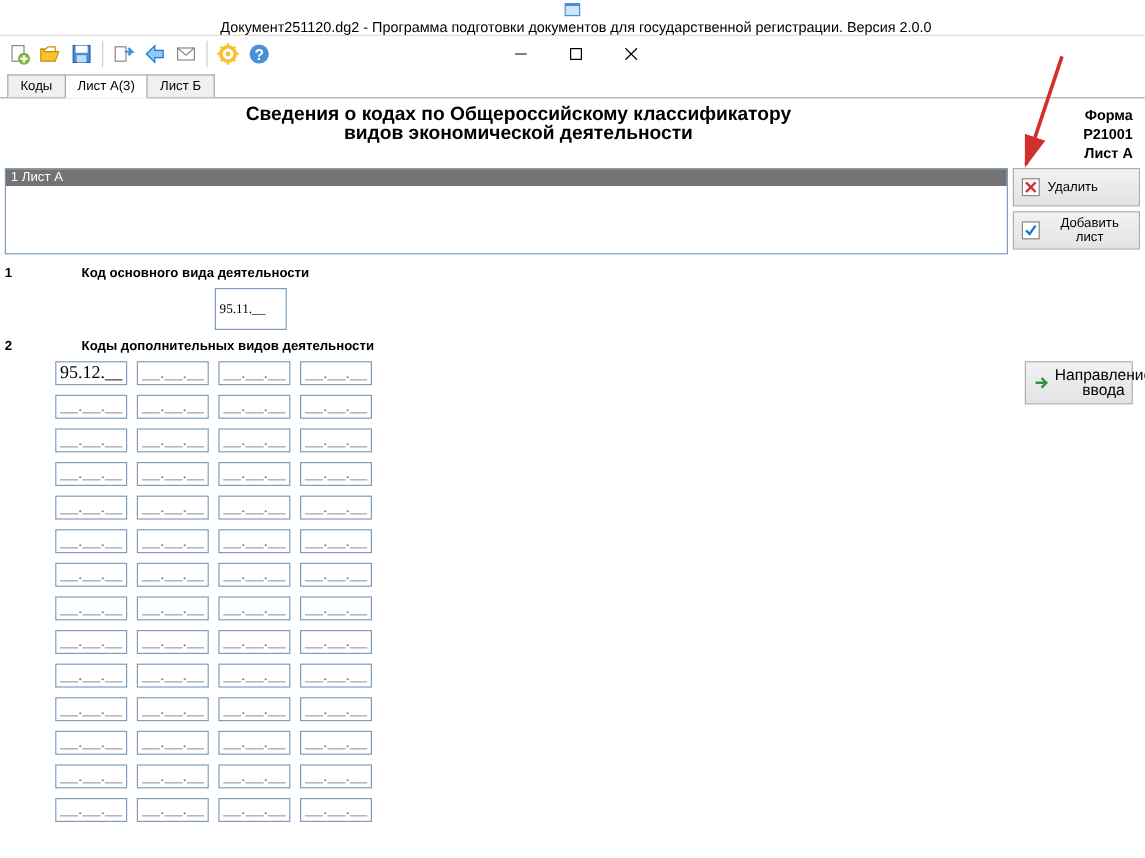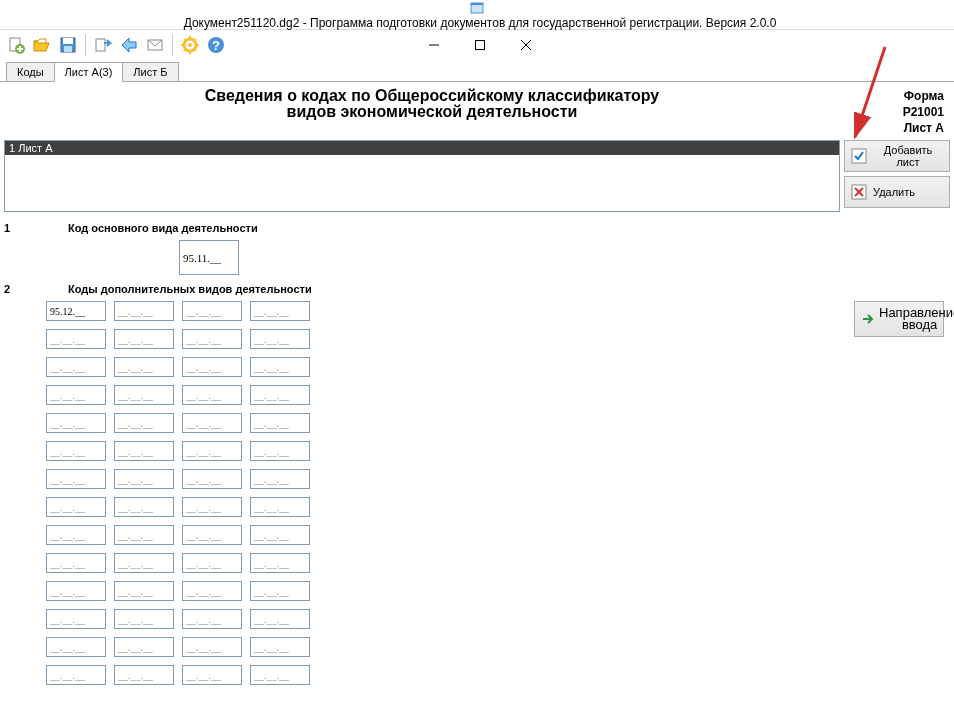--- a/index.html
+++ b/index.html
@@ -20,36 +20,36 @@
   .tab.active { background: #fff; border-bottom: 1px solid #fff; margin-bottom: -1px; z-index: 1; }
   
   .content { padding: 4px; }
   
   .header-row { display: flex; margin-bottom: 2px; }
   .header-center { flex: 1; text-align: center; font-weight: bold; font-size: 16px; line-height: 16px; padding: 2px; }
   .header-right { width: 90px; text-align: right; font-weight: bold; font-size: 12px; line-height: 16px; padding: 2px 6px 2px 2px; }
   
   .main-section { display: flex; gap: 4px; margin-bottom: 10px; }
   .listbox { flex: 1; border: 1px solid #7f9db9; height: 72px; background: #fff; }
-  .list-item { background: #404040; color: #fff; padding: 1px 4px; font-size: 11px; }
+  .list-item { background: #737373; color: #fff; padding: 1px 4px; font-size: 11px; }
   .side-buttons { width: 106px; display: flex; flex-direction: column; gap: 4px; }
   .action-btn { height: 32px; border: 1px solid #adadad; background: linear-gradient(#f2f2f2,#e3e3e3); display: flex; align-items: center; padding: 0 6px; cursor: pointer; font-size: 11px; gap: 6px; }
   
   .section { margin-top: 8px; }
   .section-label { display: flex; align-items: flex-start; gap: 6px; margin-bottom: 6px; }
   .section-num { font-weight: bold; width: 10px; }
   .section-text { font-weight: bold; padding-left: 48px; }
   
   .code-input { width: 60px; height: 35px; border: 1px solid #7f9db9; padding: 1px 3px; font-family: Tahoma; font-size: 11px; background: #fff; }
   .main-code-input { margin-left: 175px; }
   
   .grid-section { display: flex; }
   .grid-codes { flex: 1; padding-left: 42px; }
   .grid-row { display: flex; gap: 8px; margin-bottom: 8px; }
-  .grid-input { width: 60px; height: 20px; border: 1px solid #7f9db9; padding: 1px 3px; font-family: Tahoma; font-size: 10px; background: #fff; color: #888; }
+  .grid-input { width: 60px; height: 20px; border: 1px solid #7f9db9; padding: 1px 3px; font-family: Tahoma; font-size: 15px; background: #fff; color: #888; }
   .grid-input.filled { color: #000; }
   
   .direction-btn { width: 90px; height: 36px; border: 1px solid #adadad; background: linear-gradient(#f2f2f2,#e3e3e3); display: flex; align-items: center; padding: 0 6px; cursor: pointer; font-size: 13px; gap: 4px; margin-right: 6px; line-height: 12px; }
   
   .arrow-overlay { position: absolute; top: 42px; left: 760px; pointer-events: none; }
   
   svg { display: block; }
 </style>
 </head>
 <body>
@@ -167,34 +167,34 @@
 
   <div class="main-section">
     <div class="listbox">
       <div class="list-item">1 Лист А</div>
     </div>
     <div class="side-buttons">
       <button class="action-btn">
         <span>
             <svg width="16" height="16" viewBox="0 0 16 16">
               <rect x="1" y="1" width="14" height="14" fill="#fff" stroke="#888"></rect>
-              <path d="M4 8 L7 11 L12 4" fill="none" stroke="#1976d2" stroke-width="2"></path>
+              <line x1="4" y1="4" x2="12" y2="12" stroke="#d32f2f" stroke-width="2"></line>
+              <line x1="12" y1="4" x2="4" y2="12" stroke="#d32f2f" stroke-width="2"></line>
             </svg>
           </span>
-        <span>Добавить лист</span>
+        <span>Удалить</span>
       </button>
       <button class="action-btn">
         <span>
             <svg width="16" height="16" viewBox="0 0 16 16">
               <rect x="1" y="1" width="14" height="14" fill="#fff" stroke="#888"></rect>
-              <line x1="4" y1="4" x2="12" y2="12" stroke="#d32f2f" stroke-width="2"></line>
-              <line x1="12" y1="4" x2="4" y2="12" stroke="#d32f2f" stroke-width="2"></line>
+              <path d="M4 8 L7 11 L12 4" fill="none" stroke="#1976d2" stroke-width="2"></path>
             </svg>
           </span>
-        <span>Удалить</span>
+        <span>Добавить лист</span>
       </button>
     </div>
   </div>
 
   <div class="section">
     <div class="section-label">
       <span class="section-num">1</span>
       <span class="section-text">Код основного вида деятельности</span>
     </div>
     <input type="text" class="code-input main-code-input" value="95.11.__" style="">

